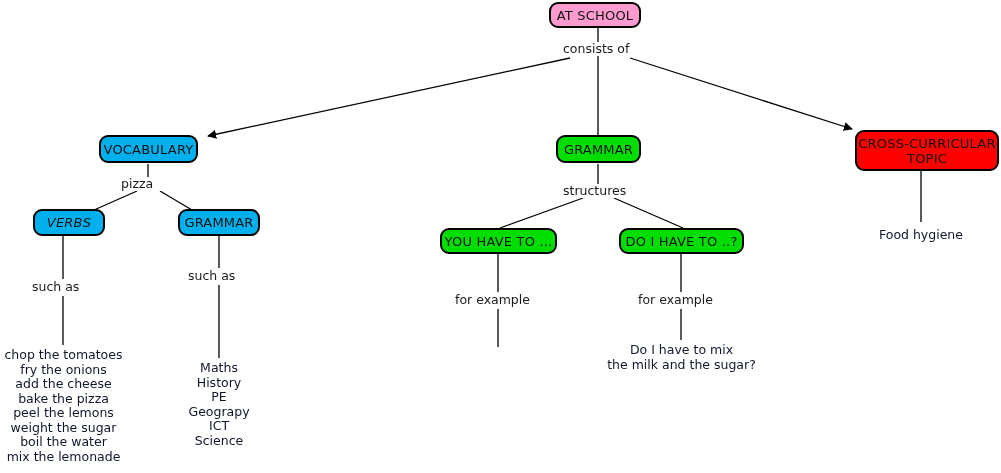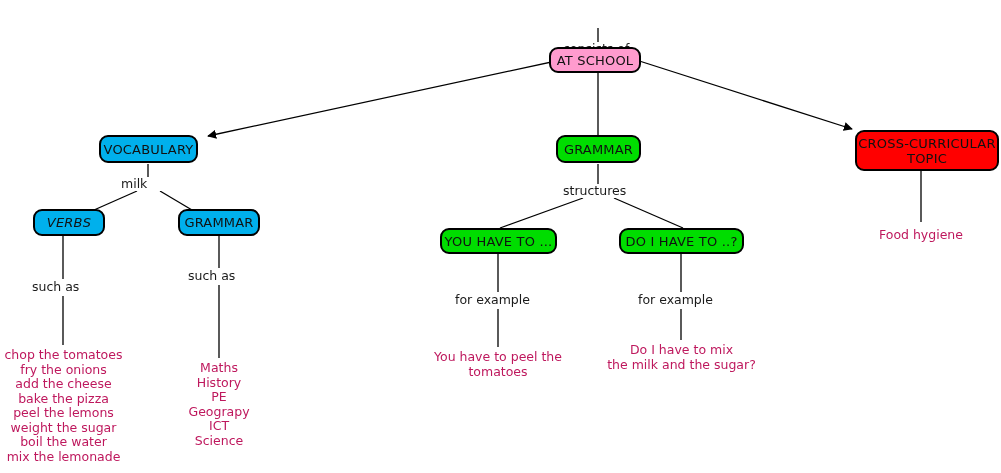--- a/index.html
+++ b/index.html
@@ -52,21 +52,21 @@
     text-align: left;
     background: #ffffff;
     padding: 0 3px;
     white-space: nowrap;
     z-index: 2;
   }
   .leaf {
     position: absolute;
     font-size: 12.5px;
     line-height: 14.5px;
-    color: #be185d;
+    color: #0f172a;
     text-align: center;
     white-space: pre-line;
     z-index: 2;
   }
 </style>
 </head>
 <body>
 
 <div id="canvas">
 
@@ -101,21 +101,21 @@
 
     <line x1="498" y1="254" x2="498" y2="292" stroke="#000" stroke-width="1.3"></line>
     <line x1="498" y1="309" x2="498" y2="347" stroke="#000" stroke-width="1.3"></line>
 
     <line x1="681" y1="254" x2="681" y2="292" stroke="#000" stroke-width="1.3"></line>
     <line x1="681" y1="309" x2="681" y2="340" stroke="#000" stroke-width="1.3"></line>
 
     <line x1="921" y1="171" x2="921" y2="222" stroke="#000" stroke-width="1.3"></line>
   </svg>
 
-  <div class="node pink" style="left:549px; top:2px; width:92px; height:26px;margin-top:45px;">
+  <div class="node pink" style="left:549px; top:2px; width:92px; height:26px;">
     <span>AT SCHOOL</span>
   </div>
 
   <div class="node blue" style="left:99px; top:135px; width:99px; height:28px;">
     <span>VOCABULARY</span>
   </div>
 
   <div class="node green" style="left:556px; top:135px; width:85px; height:28px;">
     <span>GRAMMAR</span>
   </div>
@@ -136,21 +136,21 @@
   <div class="node green" style="left:440px; top:228px; width:117px; height:26px;">
     <span>YOU HAVE TO ...</span>
   </div>
 
   <div class="node green" style="left:619px; top:228px; width:125px; height:26px;text-align:center;">
     <span>DO I HAVE TO ..?</span>
   </div>
 
   <div class="linklabel" style="left:560px; top:42px; width:76px;">consists of</div>
 
-  <div class="linklabel" style="left:118px; top:177px; width:60px;">milk</div>
+  <div class="linklabel" style="left:118px; top:177px; width:60px;">pizza</div>
 
   <div class="linklabel" style="left:560px; top:184px; width:76px;">structures</div>
 
   <div class="linklabel" style="left:29px; top:280px; width:68px;">such as</div>
 
   <div class="linklabel" style="left:185px; top:269px; width:68px;">such as</div>
 
   <div class="linklabel" style="left:452px; top:293px; width:92px;">for example</div>
 
   <div class="linklabel" style="left:635px; top:293px; width:92px;">for example</div>
@@ -164,21 +164,19 @@
 boil the water
 mix the lemonade</div>
 
   <div class="leaf" style="left:165px; top:361px; width:108px;">Maths
 History
 PE
 Geograpy
 ICT
 Science</div>
 
-  <div class="leaf" style="left:422px; top:350px; width:152px;">You have to peel the
-tomatoes</div>
 
   <div class="leaf" style="left:594px; top:343px; width:175px;">Do I have to mix
 the milk and the sugar?</div>
 
   <div class="leaf" style="left:857px; top:228px; width:128px;">Food hygiene</div>
 
 </div>
 
 </body></html>

